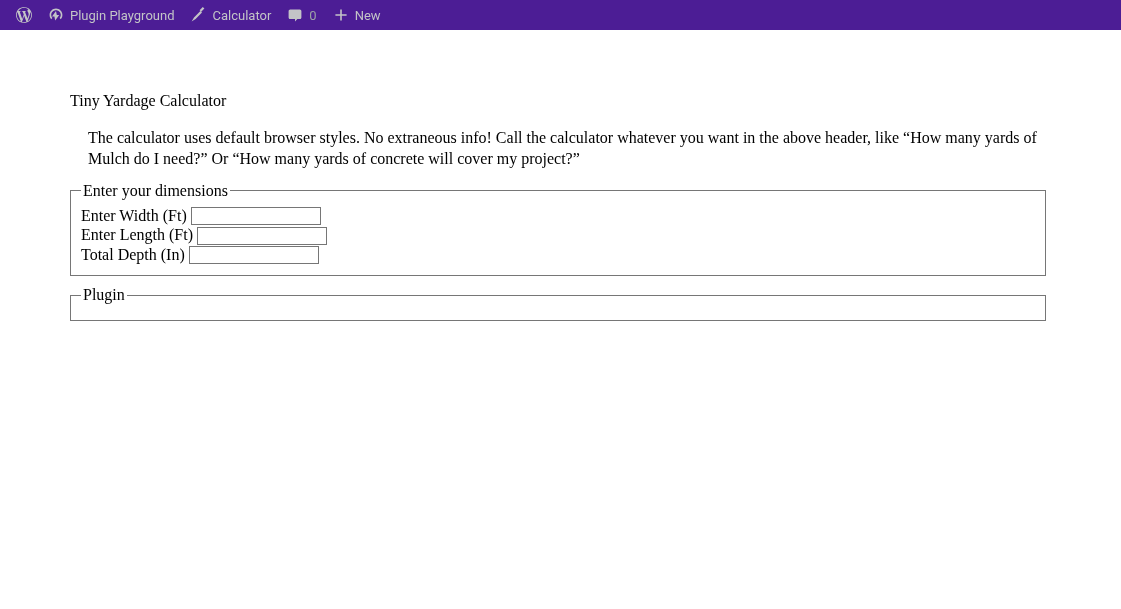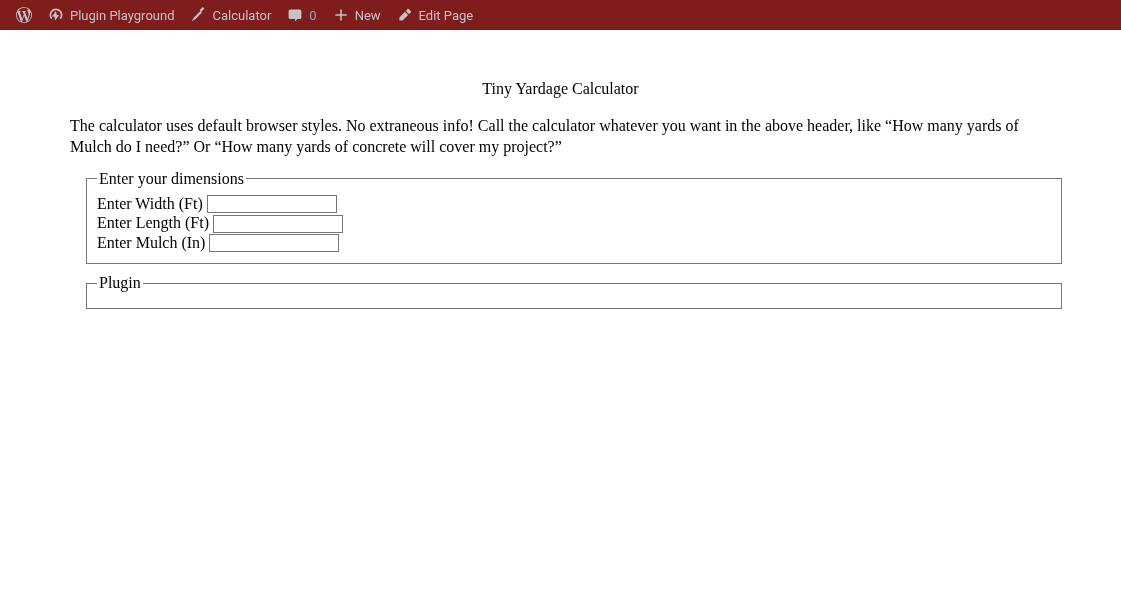--- a/index.html
+++ b/index.html
@@ -7,21 +7,21 @@
     }
     body {
       margin: 0;
       font-family: Arial, Helvetica, sans-serif;
       font-size: 13px;
       background: #fff;
     }
     
     
     .admin-bar {
-      background: #7f1d1d;
+      background: #4c1d95;
       color: #c3c4c7;
       height: 30px;
       display: flex;
       align-items: center;
       padding: 0 8px;
       font-size: 13px;
       font-family: -apple-system, BlinkMacSystemFont, "Segoe UI", Roboto, sans-serif;
     }
     .admin-bar-item {
       display: flex;
@@ -49,33 +49,32 @@
     }
     
     
     .content-wrap {
       padding: 50px 70px;
     }
     .page-title {
       font-family: "Times New Roman", Times, serif;
       font-size: 16px;
       font-weight: normal;
-      margin: 0 0 18px 0;
-      text-align: center;
+      margin: 12px 0 18px 0;
     }
     .page-description {
       font-family: "Times New Roman", Times, serif;
       font-size: 16px;
       line-height: 1.3;
-      margin: 0 0 12px 0;
+      margin: 0 0 12px 18px;
       max-width: 980px;
     }
     fieldset {
       border: 1px solid #767676;
-      margin: 0 0 10px 16px;
+      margin: 0 0 10px 0;
       padding: 6px 10px 10px 10px;
       width: 976px;
       font-family: "Times New Roman", Times, serif;
       font-size: 16px;
     }
     legend {
       padding: 0 2px;
       font-family: "Times New Roman", Times, serif;
       font-size: 16px;
     }
@@ -130,46 +129,38 @@
     <span class="comment-count">0</span>
   </div>
   <div class="admin-bar-item">
     <span class="icon">
       <svg viewBox="0 0 20 20">
           <path d="M9 3h2v6h6v2h-6v6H9v-6H3V9h6V3z"></path>
         </svg>
     </span>
     <span>New</span>
   </div>
-  <div class="admin-bar-item">
-    <span class="icon">
-      <svg viewBox="0 0 20 20">
-          <path d="M14 2l4 4-3 3-4-4 3-3zM3 13l7-7 4 4-7 7H3v-4z"></path>
-        </svg>
-    </span>
-    <span>Edit Page</span>
-  </div>
 </div>
 
 <div class="content-wrap">
   <p class="page-title">Tiny Yardage Calculator</p>
   <p class="page-description">The calculator uses default browser styles. No extraneous info! Call the calculator whatever you want in the above header, like “How many yards of Mulch do I need?” Or “How many yards of concrete will cover my project?”</p>
 
   <fieldset>
     <legend>Enter your dimensions</legend>
     <div class="field-row">
       <label>Enter Width (Ft)</label>
       <input type="text" value="" style="">
     </div>
     <div class="field-row">
       <label>Enter Length (Ft)</label>
       <input type="text" value="" style="">
     </div>
     <div class="field-row">
-      <label>Enter Mulch (In)</label>
+      <label>Total Depth (In)</label>
       <input type="text" value="" style="">
     </div>
   </fieldset>
 
   <fieldset>
     <legend>Plugin</legend>
   </fieldset>
 </div>
 
 </body></html>

